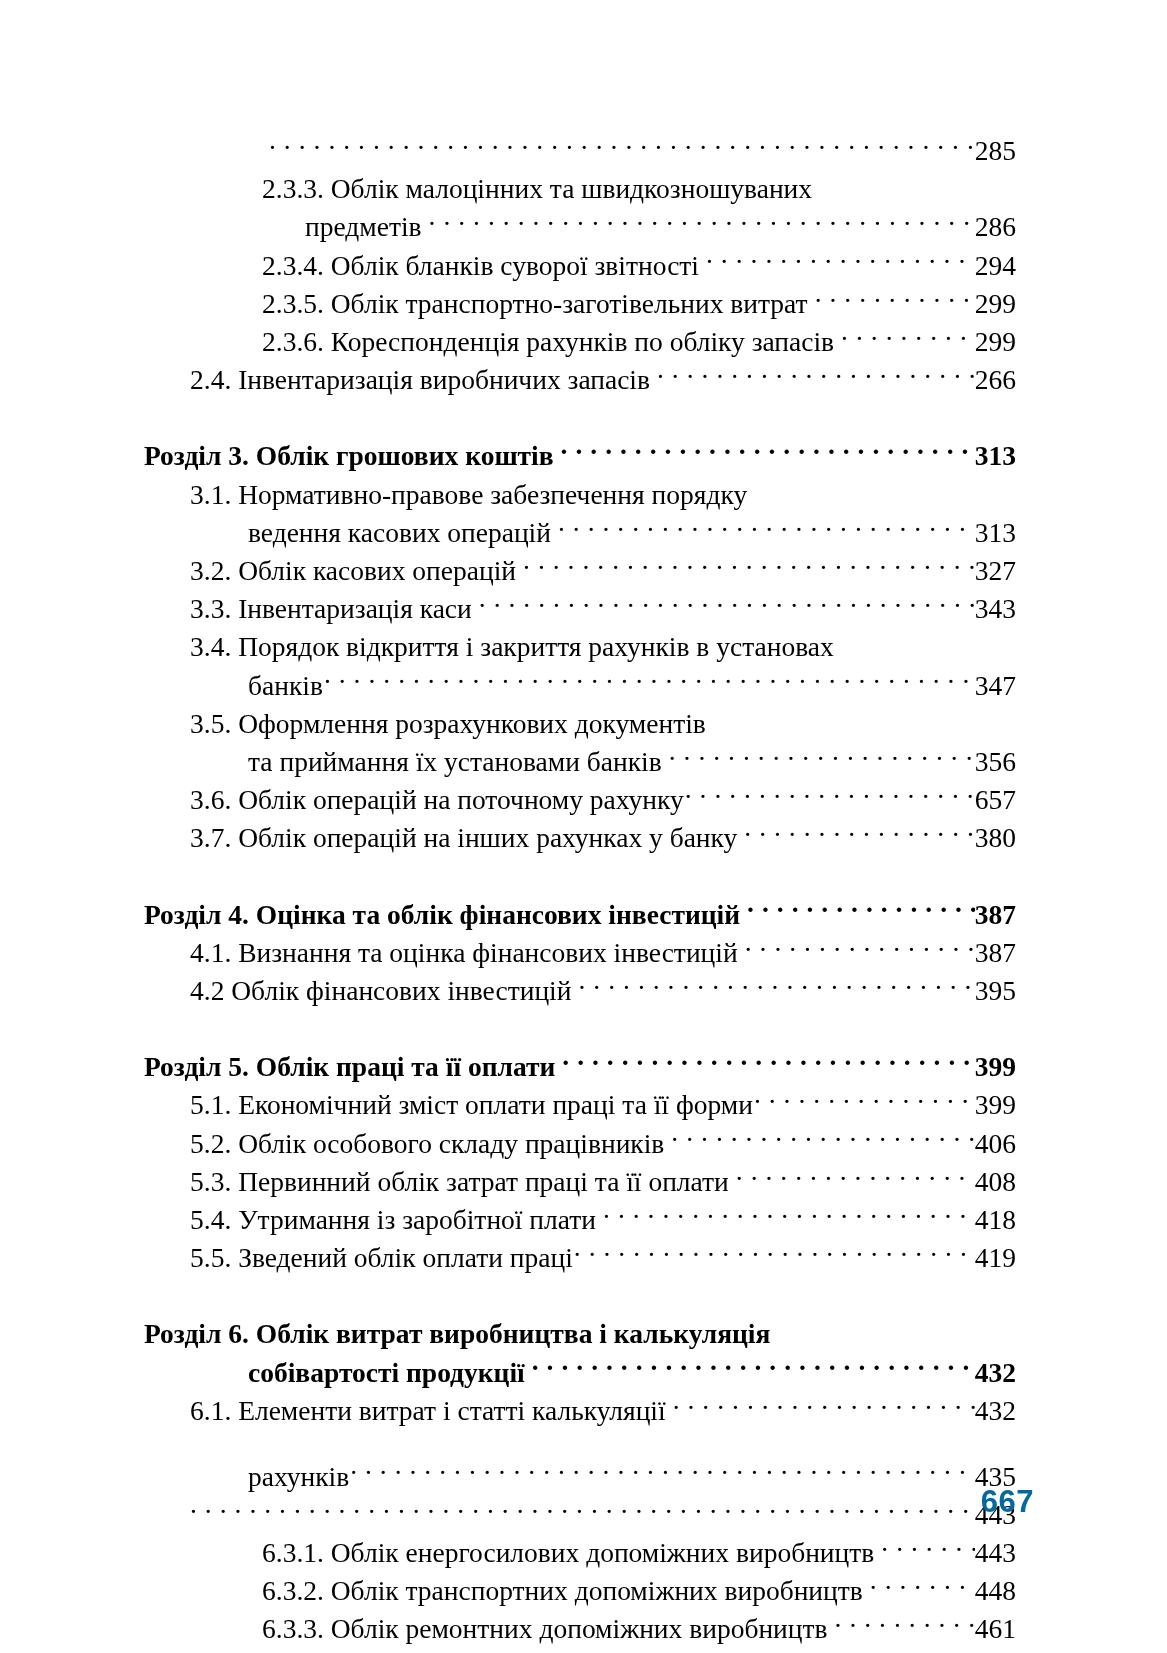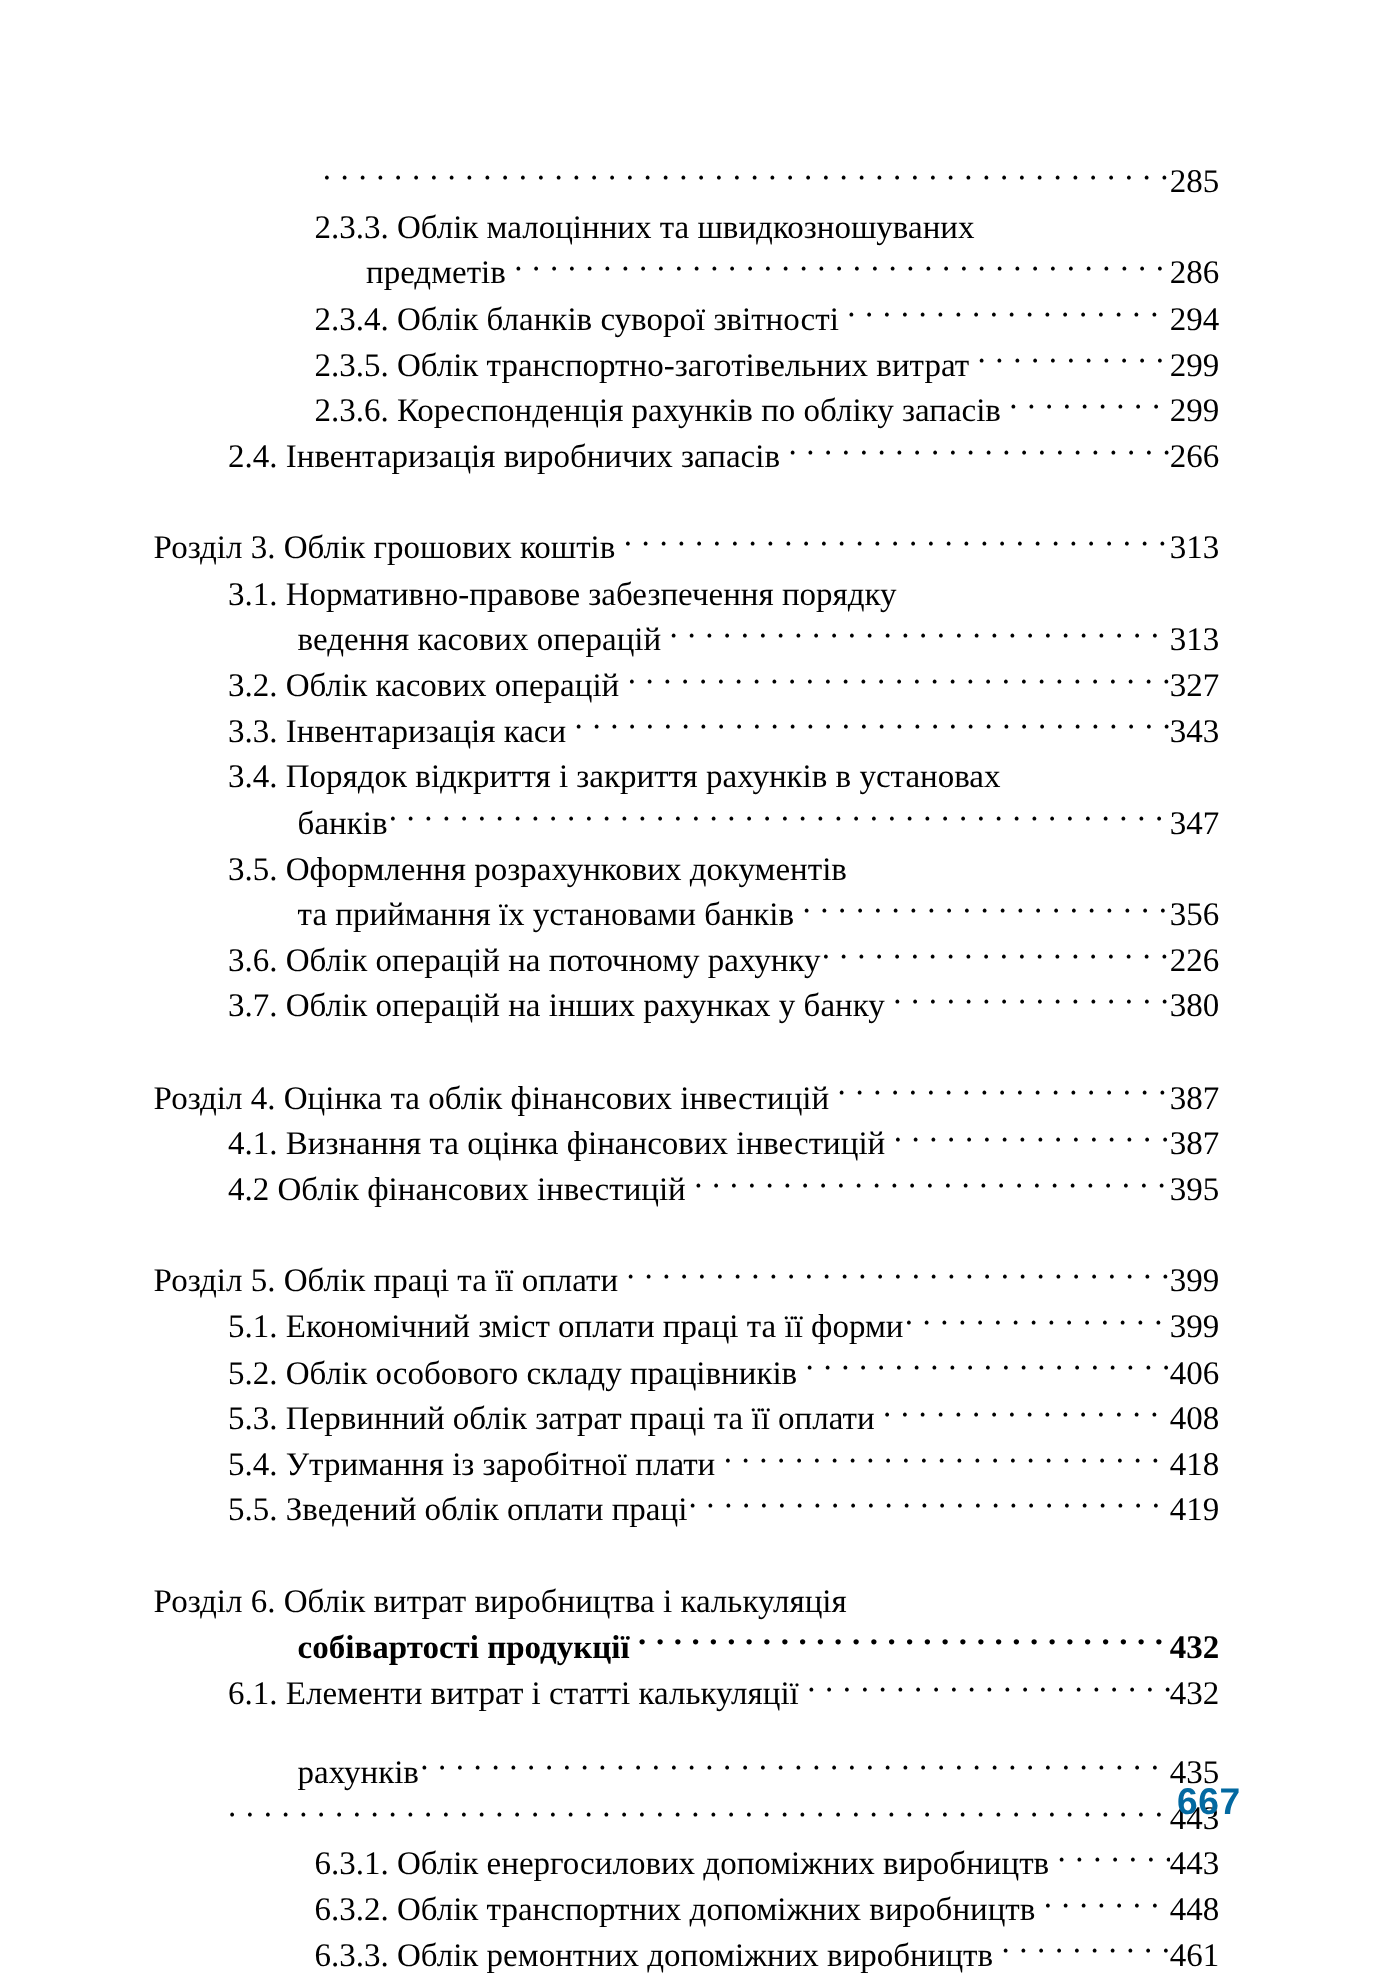--- a/index.html
+++ b/index.html
@@ -54,21 +54,21 @@
     padding-left: 0px;
   }
   .row .txt {
     flex: 0 0 auto;
     padding-right: 7px;
     text-align: right;
   }
   .row.tight .txt { padding-right: 1px; }
 
   
-  .lvl1 { margin-left: 0px;   font-weight: normal; }
+  .lvl1 { margin-left: 16px;   font-weight: bold; }
   .lvl2 { margin-left: 62px;  }
   .lvl3 { margin-left: 134px; }
 
   
   .cont-lvl1 { margin-left: 120px; font-weight: bold; }
   .cont-lvl2 { margin-left: 120px; }
   .cont-lvl3 { margin-left: 177px; }
 
   .nodots .lead::after { content: ""; }
 
@@ -182,21 +182,21 @@
     </div>
     <div class="row cont-lvl2">
       <span class="txt">та приймання їх установами банків</span>
       <span class="lead"></span>
       <span class="pnum">356</span>
     </div>
 
     <div class="row lvl2 tight">
       <span class="txt">3.6. Облік операцій на поточному рахунку</span>
       <span class="lead"></span>
-      <span class="pnum">226</span>
+      <span class="pnum">657</span>
     </div>
 
     <div class="row lvl2">
       <span class="txt">3.7. Облік операцій на інших рахунках у банку</span>
       <span class="lead"></span>
       <span class="pnum">380</span>
     </div>
 
     <div class="gap"></div>
 

